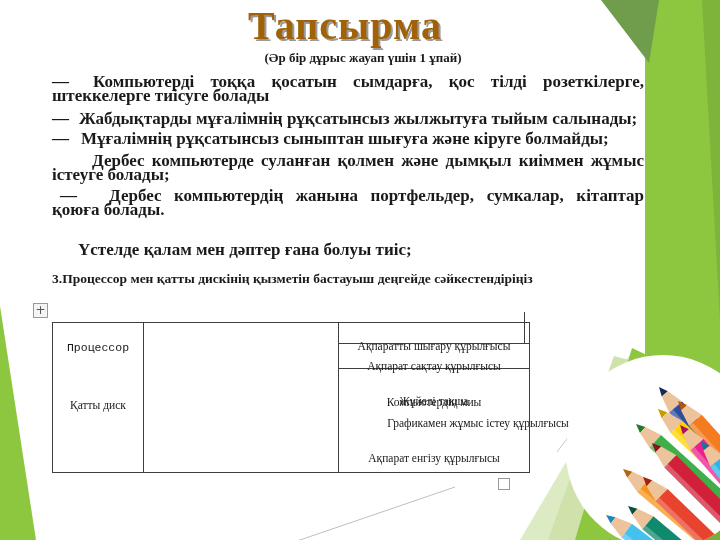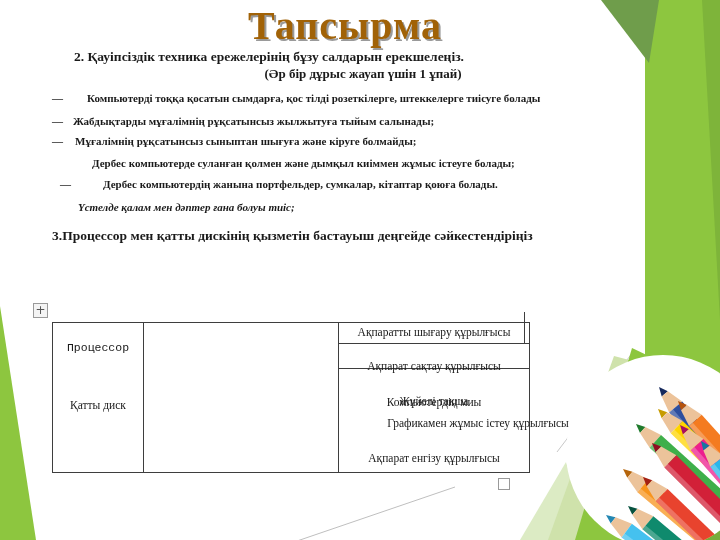--- a/index.html
+++ b/index.html
@@ -9,42 +9,42 @@
   }
   .decor{position:absolute;left:0;top:0;width:720px;height:540px;z-index:0;}
   .title{
     position:absolute;top:2px;left:0;width:690px;text-align:center;z-index:1;
     font-size:40px;font-weight:600;letter-spacing:1px;color:#a16207;
     text-shadow:2px 2px 0 #9a9a9a;
   }
   .textcol{position:absolute;left:52px;top:49px;width:592px;z-index:1;}
   .p2h{font-size:13.5px;font-weight:700;margin:0 0 0 22px;line-height:16px;}
   .p2s{font-size:13px;font-weight:700;margin:1px 0 0 30px;line-height:15px;text-align:center;}
-  .b{font-size:11px;font-weight:700;margin:0;text-align:justify;line-height:14px;}
+  .b{font-size:17px;font-weight:700;margin:0;text-align:justify;line-height:14px;}
   .b .dash{font-weight:700;}
   .b1{margin-top:10px;}  .b1 .dash{padding-right:24px;}
   .b2{margin-top:9px;}   .b2 .dash{padding-right:10px;}
   .b3{margin-top:6px;}   .b3 .dash{padding-right:12px;}
   .b4{margin-top:8px;text-indent:40px;}
   .b5{margin-top:7px;}   .b5 .dash{padding-left:8px;padding-right:32px;}
-  .b6{margin-top:9px;text-indent:26px;font-style:italic;}
+  .b6{margin-top:26px;text-indent:26px;}
   .p3h{font-size:13.5px;font-weight:700;margin:14px 0 0 0;width:500px;text-align:justify;line-height:15px;}
   .mtable{
     position:absolute;left:52px;top:322px;width:478px;height:151px;z-index:1;
     border:1px solid #3e3e3e;box-sizing:border-box;font-size:11.5px;
   }
   .mtable .v1{position:absolute;left:90px;top:0;bottom:0;border-left:1px solid #3e3e3e;}
   .mtable .v2{position:absolute;left:285px;top:0;bottom:0;border-left:1px solid #3e3e3e;}
   .mtable .h1{position:absolute;left:285px;right:0;top:20px;border-top:1px solid #3e3e3e;}
   .mtable .h2{position:absolute;left:285px;right:0;top:45px;border-top:1px solid #3e3e3e;}
   .mtable .stub{position:absolute;left:471px;top:-11px;height:31px;border-left:1px solid #3e3e3e;}
   .lc{position:absolute;left:0;width:90px;text-align:center;}
   .lc1{top:18px;font-family:Liberation Mono, monospace;} .lc2{top:76px;}
   .rc{position:absolute;left:285px;width:192px;text-align:center;line-height:13px;}
-  .rc1{top:3px;} .rc2{top:25px;margin-top:47px;} .rc3{top:37px;} .rc4{top:73px;} .rc5{top:94px;padding-left:44px;} .rc6{top:129px;}
+  .rc1{top:17px;} .rc2{top:25px;margin-top:47px;} .rc3{top:37px;} .rc4{top:73px;} .rc5{top:94px;padding-left:44px;} .rc6{top:129px;}
   .movehandle{
     position:absolute;left:33px;top:303px;width:15px;height:15px;z-index:2;
     border:1px solid #9a9a9a;background:#f4f4f4;box-sizing:border-box;
     font-family:"DejaVu Sans",sans-serif;font-size:12px;line-height:12px;
     text-align:center;color:#555;cursor:move;
   }
   .resizehandle{
     position:absolute;left:498px;top:478px;width:12px;height:12px;z-index:2;
     border:1px solid #9a9a9a;background:#ffffff;box-sizing:border-box;
   }
@@ -144,21 +144,20 @@
           <polygon points="-4,9 4,9 8.5,26 -8.5,26" fill="#ECC39A"></polygon>
         <rect x="-8.5" y="26" width="17" height="130" fill="#45C1EF"></rect>
           <rect x="-8.5" y="26" width="5" height="130" fill="#ffffff" opacity="0.25"></rect>
       </g>
     </g>
   </svg>
 
   <div class="title">Тапсырма</div>
 
   <div class="textcol">
-    <p class="p2h">2. Қауіпсіздік техника ережелерінің бұзу салдарын ерекшелеңіз.</p>
     <p class="p2s">(Әр бір дұрыс жауап үшін 1 ұпай)</p>
 
     <p class="b b1"><span class="dash">—</span><span>Компьютерді тоққа қосатын сымдарға, қос тілді розеткілерге, штеккелерге тиісуге болады</span></p>
     <p class="b b2"><span class="dash">—</span><span>Жабдықтарды мұғалімнің рұқсатынсыз жылжытуға тыйым салынады;</span></p>
     <p class="b b3"><span class="dash">—</span><span>Мұғалімнің рұқсатынсыз сыныптан шығуға және кіруге болмайды;</span></p>
     <p class="b b4"><span>Дербес компьютерде суланған қолмен және дымқыл киіммен жұмыс істеуге болады;</span></p>
     <p class="b b5"><span class="dash">—</span><span>Дербес компьютердің жанына портфельдер, сумкалар, кітаптар қоюға болады.</span></p>
     <p class="b b6"><span>Үстелде қалам мен дәптер ғана болуы тиіс;</span></p>
 
     <p class="p3h">3.Процессор мен қатты дискінің қызметін бастауыш деңгейде сәйкестендіріңіз</p>

